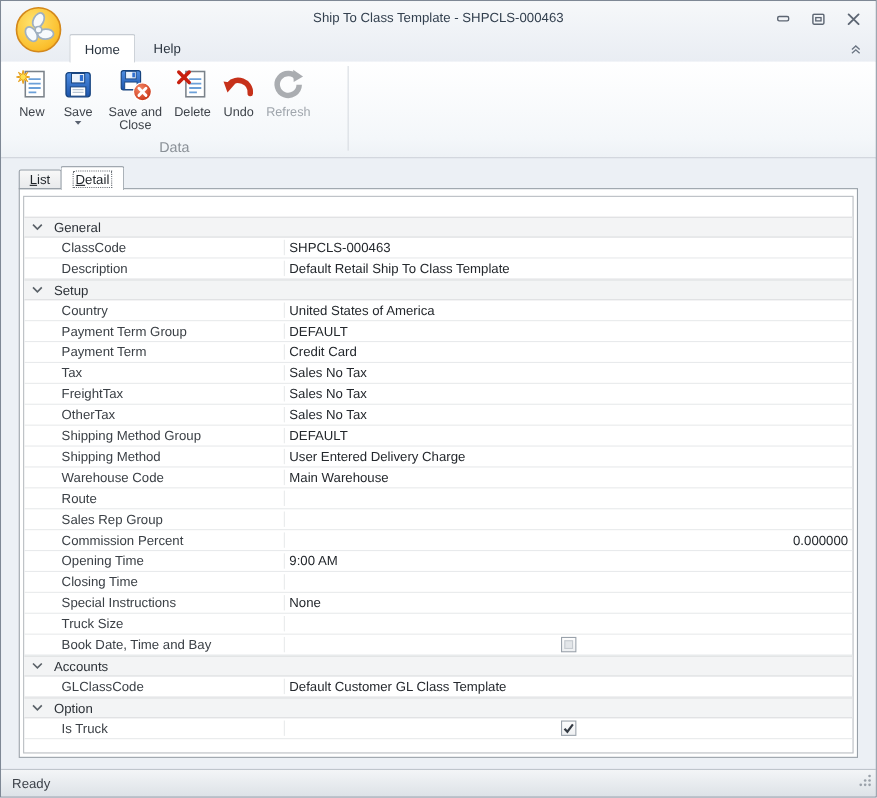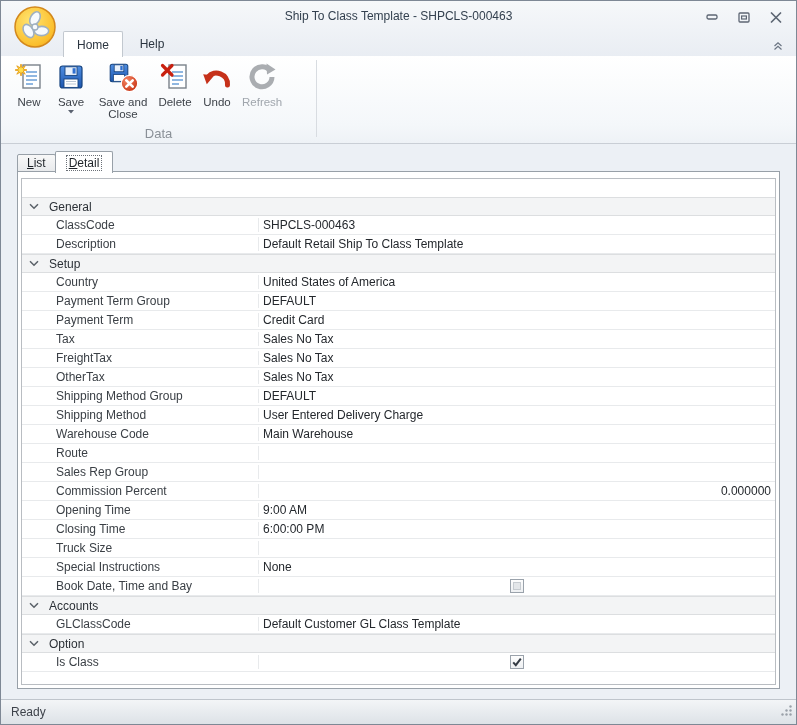--- a/index.html
+++ b/index.html
@@ -368,36 +368,33 @@
             <div class="pg-row pg-item">
               <div class="pg-indent"></div>
               <div class="pg-label">Opening Time</div>
               <div class="pg-value">
                 <div class="pg-valtext">9:00 AM</div>
               </div>
             </div>
             <div class="pg-row pg-item">
               <div class="pg-indent"></div>
               <div class="pg-label">Closing Time</div>
-              <div class="pg-value">
-                <div class="pg-valtext">6:00:00 PM</div>
+            </div>
+            <div class="pg-row pg-item">
+              <div class="pg-indent"></div>
+              <div class="pg-label">Special Instructions</div>
+              <div class="pg-value">
+                <div class="pg-valtext">None</div>
               </div>
             </div>
             <div class="pg-row pg-item">
               <div class="pg-indent"></div>
               <div class="pg-label">Truck Size</div>
               <div class="pg-value">
                 <div class="pg-valtext"></div>
-              </div>
-            </div>
-            <div class="pg-row pg-item">
-              <div class="pg-indent"></div>
-              <div class="pg-label">Special Instructions</div>
-              <div class="pg-value">
-                <div class="pg-valtext">None</div>
               </div>
             </div>
             <div class="pg-row pg-item">
               <div class="pg-indent"></div>
               <div class="pg-label">Book Date, Time and Bay</div>
               <div class="pg-value center">
                 <div class="cb">
                   <span class="inner-sq"></span>
                 </div>
               </div>
@@ -420,21 +417,21 @@
             <div class="pg-row pg-cat">
               <div class="pg-chev">
                 <svg width="10" height="7" viewBox="0 0 10 7">
                   <polyline points="1,1.2 5,5.2 9,1.2" fill="none" stroke="#5a6168" stroke-width="1.5"></polyline>
                 </svg>
               </div>
               <div class="pg-cat-label">Option</div>
             </div>
             <div class="pg-row pg-item">
               <div class="pg-indent"></div>
-              <div class="pg-label">Is Class</div>
+              <div class="pg-label">Is Truck</div>
               <div class="pg-value center">
                 <div class="cb">
                   <svg width="12" height="12" viewBox="0 0 12 12">
                     <polyline points="2.2,6.4 4.8,9.2 9.8,2.6" fill="none" stroke="#343b44" stroke-width="2"></polyline>
                   </svg>
                 </div>
               </div>
             </div>
           </div>
       </div>

